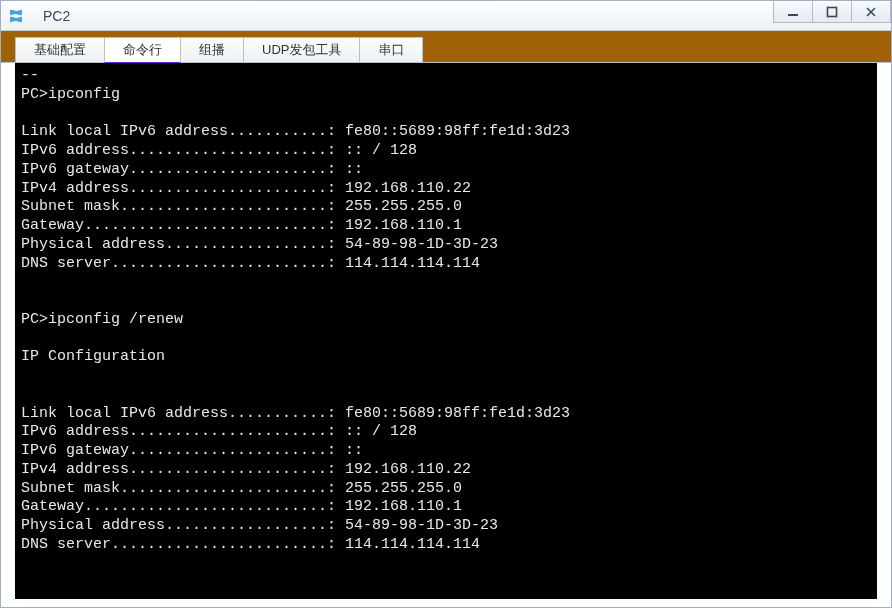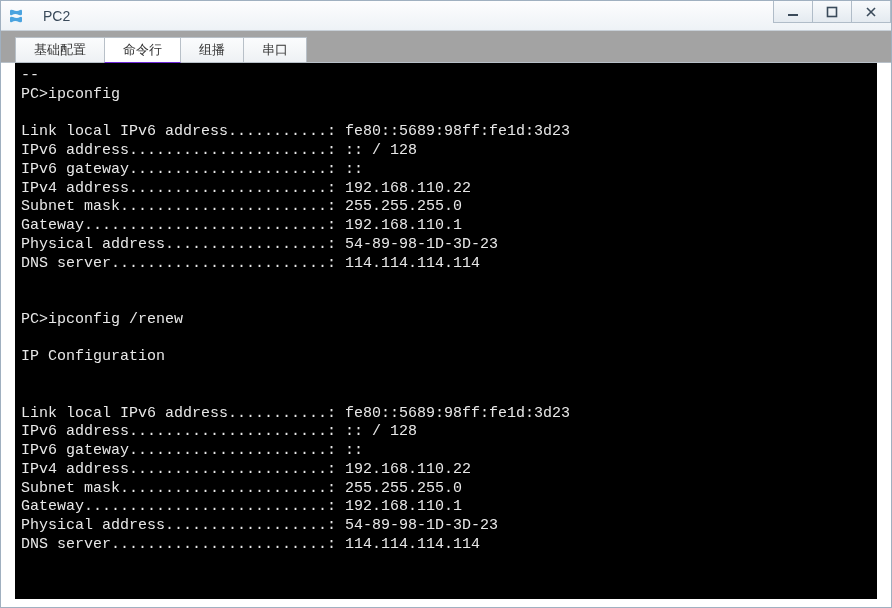--- a/index.html
+++ b/index.html
@@ -58,21 +58,21 @@
       justify-content: center;
       margin-left: -1px;
       font-family: Arial, sans-serif;
       font-size: 13px;
       color: #3a4a5a;
       cursor: default;
     }
     .win-btn:first-child { margin-left: 0; }
     .tabstrip {
       height: 32px;
-      background: #a3a3a3;
+      background: #a16207;
       display: flex;
       align-items: flex-end;
       padding: 6px 14px 0 14px;
       gap: 0;
     }
     .tab {
       height: 26px;
       padding: 0 18px;
       border: 1px solid #b8c0c8;
       background: linear-gradient(#fbfcfd, #eef1f4);
@@ -148,20 +148,23 @@
     <div class="tab">
         <span>基础配置</span>
       </div>
     <div class="tab active">
         <span>命令行</span>
       </div>
     <div class="tab">
         <span>组播</span>
       </div>
     <div class="tab">
+        <span>UDP发包工具</span>
+      </div>
+    <div class="tab">
         <span>串口</span>
       </div>
   </div>
 
   <div class="terminal-wrap">
     <div class="terminal" id="terminal">--
 PC&gt;ipconfig
 
 Link local IPv6 address...........: fe80::5689:98ff:fe1d:3d23
 IPv6 address......................: :: / 128

